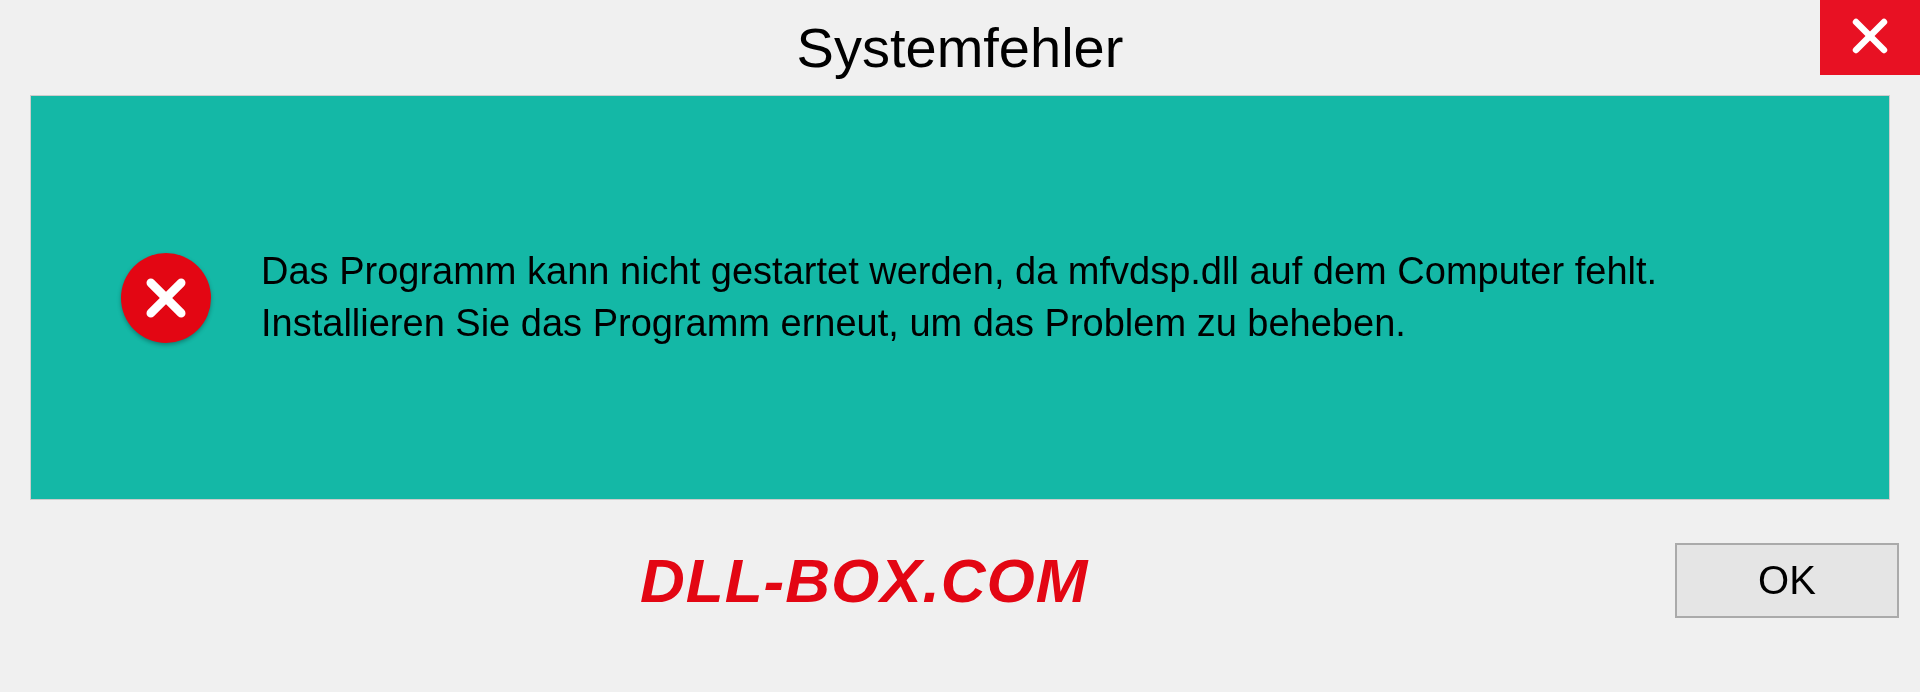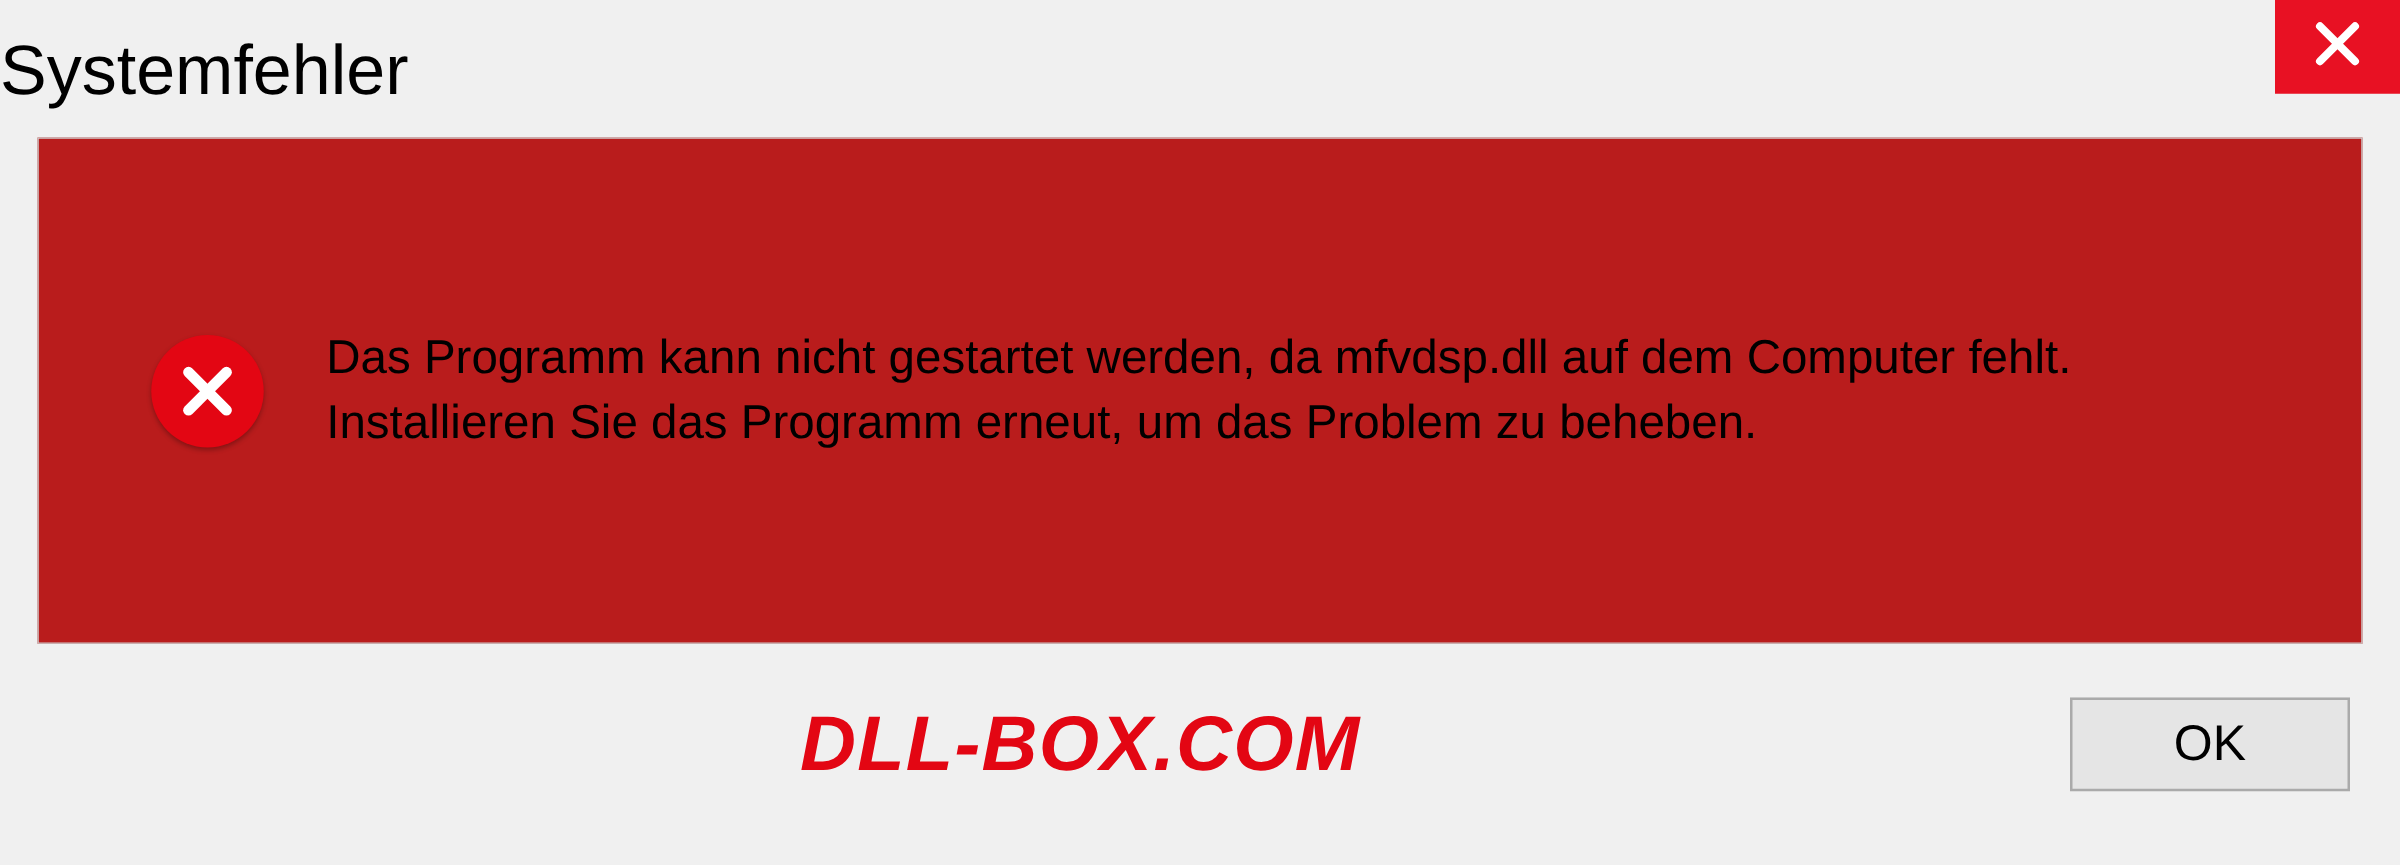--- a/index.html
+++ b/index.html
@@ -15,24 +15,24 @@
       position: relative;
       overflow: hidden;
     }
     .dialog-window {
       width: 100%;
       height: 100%;
       background: #f0f0f0;
       position: relative;
     }
     .titlebar {
-      height: 110px;
+      height: 95px;
       display: flex;
       align-items: center;
-      justify-content: flex-start;
+      justify-content: center;
       position: relative;
     }
     .title-text {
       font-size: 56px;
       color: #000;
       font-weight: 400;
     }
     .close-button {
       position: absolute;
       right: 0;
@@ -44,21 +44,21 @@
       align-items: center;
       justify-content: center;
       cursor: pointer;
     }
     .close-button svg {
       width: 48px;
       height: 48px;
     }
     .content-area {
       margin: 0 30px;
-      background: #b91c1c;
+      background: #14b8a6;
       border: 1px solid #ccc;
       height: 405px;
       display: flex;
       align-items: center;
       padding: 0 40px;
     }
     .error-icon-wrapper {
       width: 90px;
       height: 90px;
       flex-shrink: 0;
@@ -86,21 +86,21 @@
       font-size: 38px;
       color: #000;
       line-height: 1.35;
       font-weight: 400;
     }
     .footer {
       height: 160px;
       display: flex;
       align-items: center;
       justify-content: space-between;
-      padding: 0 40px 0 30px;
+      padding: 0 21px 0 30px;
     }
     .watermark {
       font-size: 62px;
       font-weight: 900;
       color: #e30613;
       font-style: italic;
       letter-spacing: 1px;
       margin-left: 610px;
       font-family: Arial, Helvetica, sans-serif;
     }

